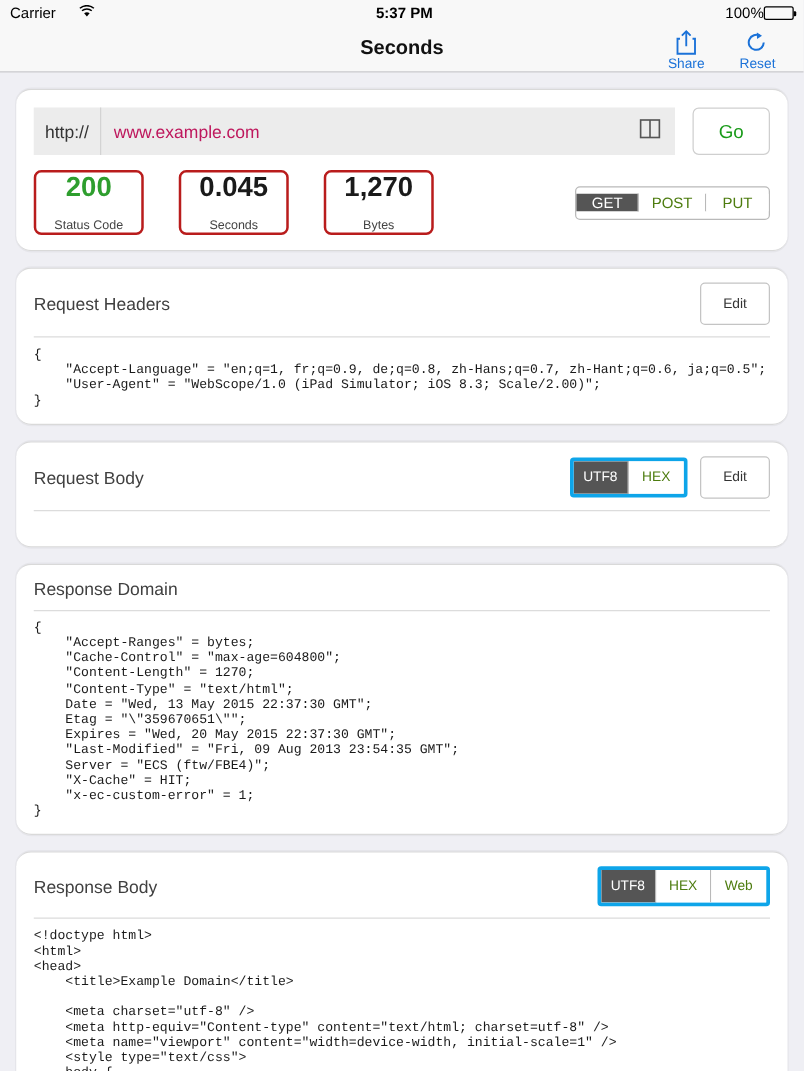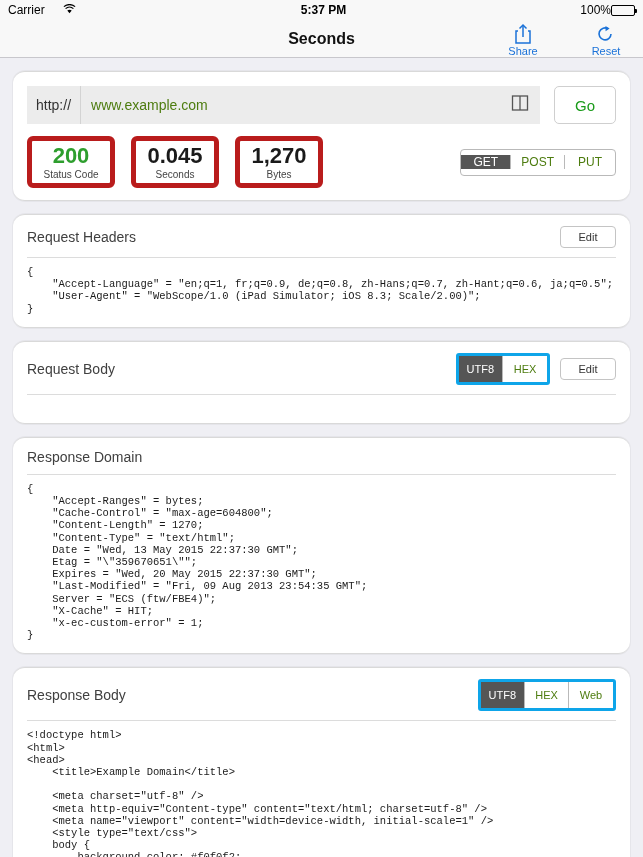--- a/index.html
+++ b/index.html
@@ -47,21 +47,21 @@
     border-bottom: 1px solid #c8c7cc;
     display: flex; align-items: center;
     position: relative; padding: 0 10px;
   }
   .nav-title {
     position: absolute; left: 0; right: 0; text-align: center;
     font-size: 16px; font-weight: bold; color: #111;
     pointer-events: none;
   }
   .nav-actions {
-    margin-left: auto; display: flex; gap: 41px; align-items: flex-start;
+    margin-left: auto; display: flex; gap: 15px; align-items: flex-start;
     position: relative; z-index: 2; padding-right: 6px;
   }
   .nav-btn {
     display: flex; flex-direction: column; align-items: center;
     color: #1b72d8; font-size: 11px; width: 42px;
     margin-top: 2px;
   }
   .nav-btn svg { display: block; margin-bottom: 0px; }
   .nav-btn-label { line-height: 12px; }
 
@@ -82,38 +82,38 @@
   .url-field {
     flex: 1; height: 38px; background: #ececec;
     display: flex; align-items: center;
   }
   .url-scheme {
     padding: 0 9px; font-size: 14px; color: #333;
     border-right: 1px solid #d3d3d3; height: 100%;
     display: flex; align-items: center;
   }
   .url-value {
-    flex: 1; padding: 0 10px; font-size: 14px; color: #4d7c0f;
+    flex: 1; padding: 0 10px; font-size: 14px; color: #be185d;
     border: none; background: transparent; outline: none;
     font-family: "Liberation Sans", sans-serif;
   }
   .book-icon-wrap { padding: 0 10px; display: flex; align-items: center; }
   .go-btn {
     width: 62px; height: 38px; border: 1px solid #cfcfcf; border-radius: 5px;
     background: #fff; color: #1a9b1a; font-size: 15px;
     display: flex; align-items: center; justify-content: center;
   }
 
   
   .stat-row { display: flex; align-items: center; margin-top: 12px; }
   .stat-box {
-    border: 5px solid #b91c1c; border-radius: 6px; background: #fff;
-    width: 88px; height: 52px; margin-right: 16px;
+    border: 2px solid #b91c1c; border-radius: 6px; background: #fff;
+    width: 88px; height: 52px; margin-right: 28px;
     display: flex; flex-direction: column; align-items: center;
-    justify-content: center;
+    justify-content: space-between;
   }
   .stat-value { font-size: 22px; font-weight: bold; line-height: 24px; }
   .stat-label { font-size: 10px; color: #444; margin-top: 1px; }
 
   .seg {
     margin-left: auto; display: flex; height: 27px;
     border: 1px solid #b9b9b9; border-radius: 4px; overflow: hidden; align-items: center;
   }
   .seg-item {
     min-width: 50px; padding: 0 10px;
@@ -128,21 +128,21 @@
   .sec-head {
     display: flex; align-items: center;
     padding: 11px 14px 9px 14px;
   }
   .sec-title { font-size: 14px; color: #404040; }
   .sec-tools { margin-left: auto; display: flex; align-items: center; gap: 10px; }
   .seg-sm { display: flex; height: 32px; border: 3px solid #0ea5e9;
             border-radius: 3px; overflow: hidden; margin-left: 36px; }
   .seg-sm .seg-item { min-width: 44px; font-size: 11px; padding: 0 8px; }
   .edit-btn {
-    height: 22px; min-width: 56px; padding: 4px 10px;
+    height: 22px; min-width: 56px; padding: 16px 10px;
     border: 1px solid #c4c4c4; border-radius: 4px; background: #fff;
     font-size: 11px; color: #333;
     display: flex; align-items: center; justify-content: center;
   }
   .sec-divider { height: 1px; background: #dcdcdc; margin: 0 14px; }
   .code {
     font-family: "Liberation Mono", monospace;
     font-size: 10.5px; line-height: 12.2px; color: #1a1a1a;
     padding: 8px 14px 12px 14px;
     white-space: pre; overflow: hidden;

